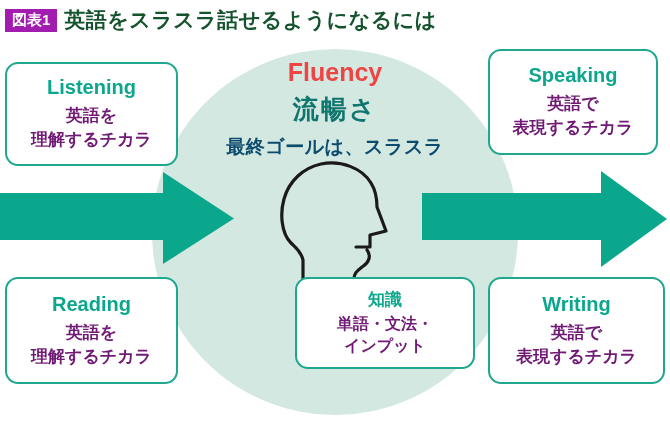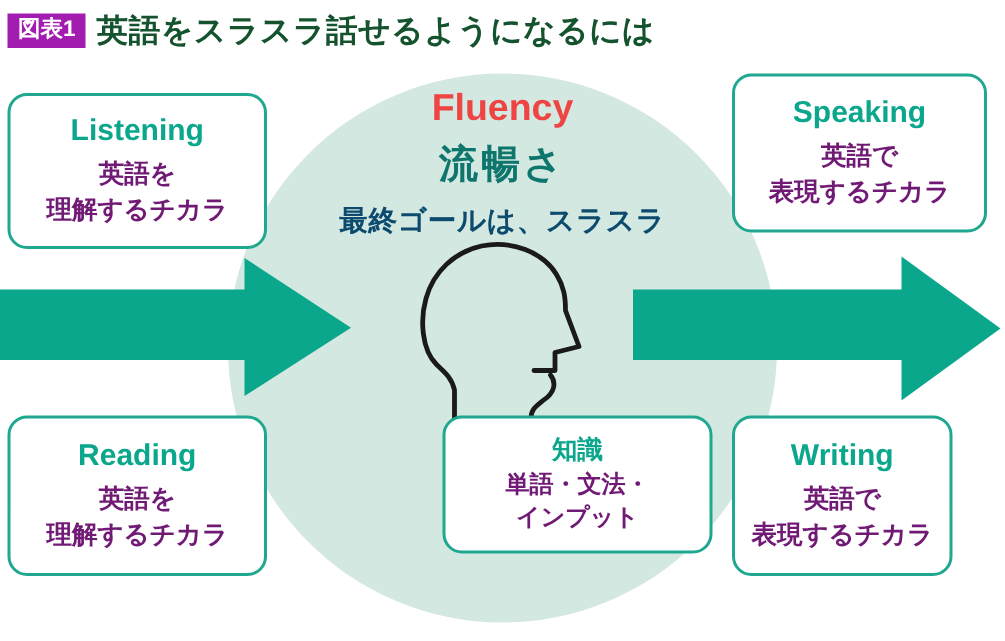--- a/index.html
+++ b/index.html
@@ -31,21 +31,21 @@
 
   
   .box {
     position:absolute; background:#ffffff; border:2.5px solid #1fa88f; border-radius:13px;
     display:flex; flex-direction:column; align-items:center; justify-content:center; text-align:center;
     box-sizing:border-box;
   }
   .box-listening { left:5px;   top:62px;  width:173px; height:104px; }
   .box-speaking  { left:488px; top:49px;  width:170px; height:106px; }
   .box-reading   { left:5px;   top:277px; width:173px; height:107px; }
-  .box-writing   { left:488px; top:277px; width:147px; height:107px; }
+  .box-writing   { left:488px; top:277px; width:177px; height:107px; }
   .box-knowledge { left:247px; top:277px; width:180px; height:92px;margin-left:48px; }
 
   .box-title { color:#0ba78c; font-weight:bold; font-size:20px; margin-bottom:5px; line-height:1.15; }
   .box-line  { color:#701a75; font-weight:bold; font-size:17px; line-height:1.4;text-align:center; }
   .box-knowledge .box-title { font-size:17px; margin-bottom:4px; }
   .box-knowledge .box-line  { font-size:16px; line-height:1.35; }
 </style>
 </head>
 <body>
 

